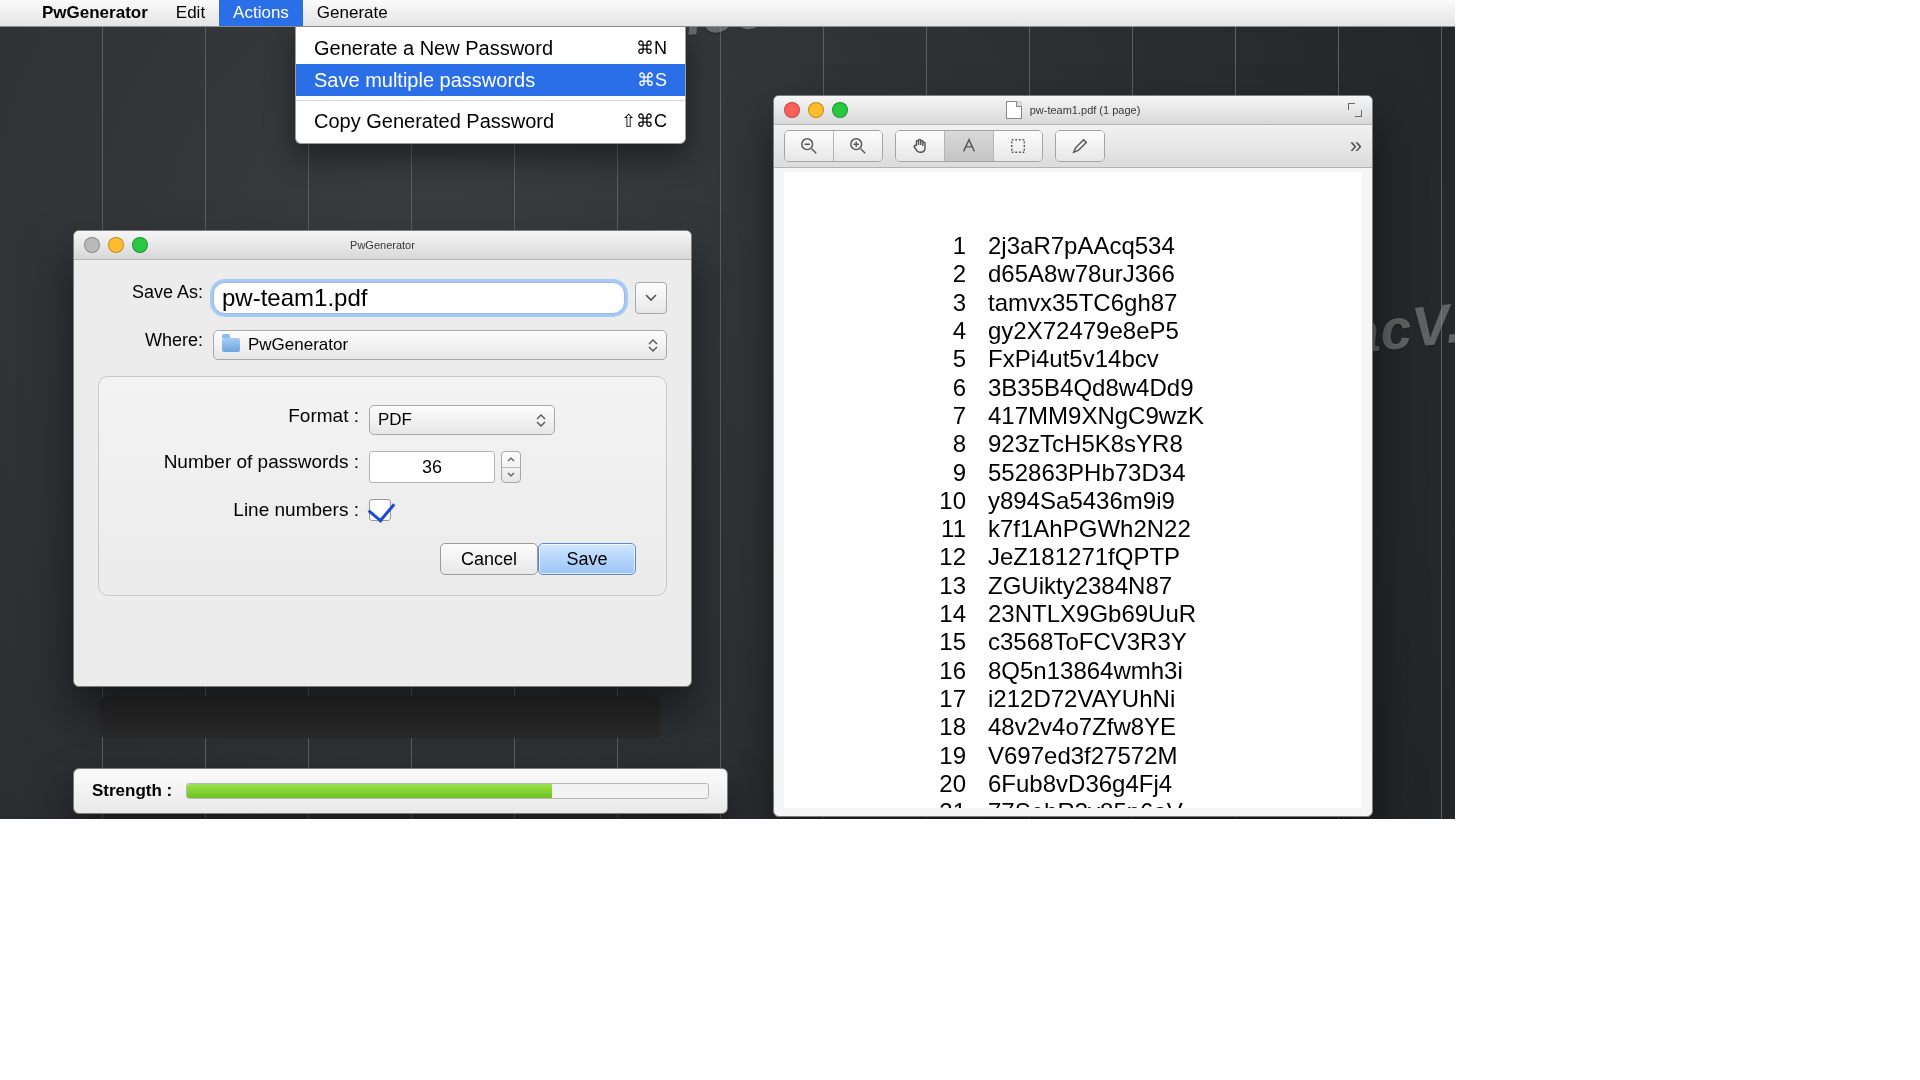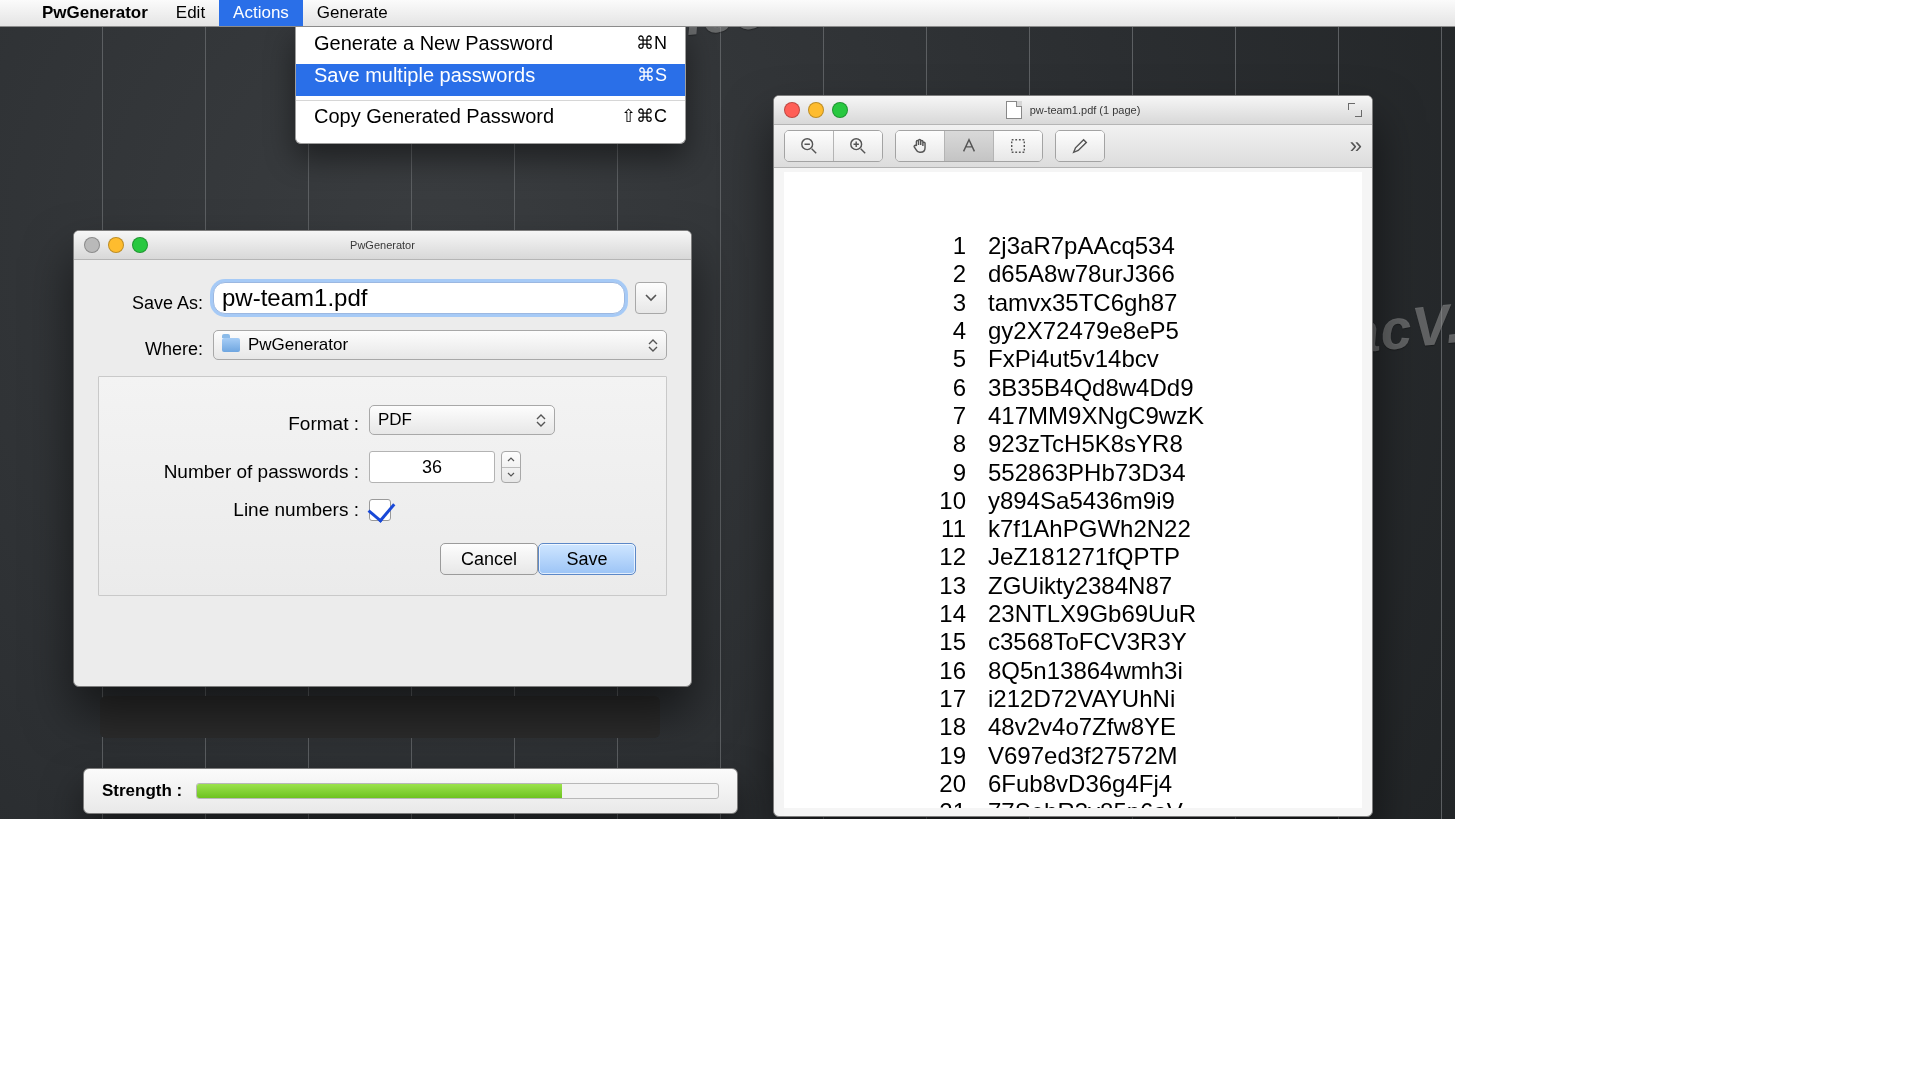--- a/index.html
+++ b/index.html
@@ -23,21 +23,21 @@
   .menubar .menuitem{padding:0 14px;display:flex;align-items:center;color:#000}
   .menubar .menuitem.app{font-weight:700}
   .menubar .menuitem.selected{background:#2a6fe8;color:#fff}
   .apple-logo{font-size:18px;line-height:1}
 
   
   .dropdown{position:absolute;top:26px;left:295px;width:389px;
     background:#fff;border:1px solid #9d9d9d;border-top:none;
     border-radius:0 0 6px 6px;z-index:29;
     box-shadow:0 14px 30px rgba(0,0,0,.45);padding:6px 0}
-  .dropdown .dd-row{height:32px;display:flex;
+  .dropdown .dd-row{height:32px;display:flex;align-items:center;
     padding:0 18px;font-size:20px;color:#000}
   .dropdown .dd-row.highlight{background:#2a6fe8;color:#fff}
   .dropdown .dd-row .short{margin-left:auto;font-size:18px}
   .dropdown hr{border:none;border-top:1px solid #d6d6d6;margin:4px 0}
 
   
   .macwin{position:absolute;border:1px solid #7d7d7d;border-radius:6px;
     background:#ececec;box-shadow:0 26px 48px rgba(0,0,0,.55);overflow:hidden}
   .titlebar{height:28px;background:linear-gradient(#f6f6f6,#d8d8d8);
     border-bottom:1px solid #b5b5b5;display:flex;align-items:center;
@@ -49,21 +49,21 @@
   .titlebar .ttl{margin:0 auto}
   .fullscreen-icon{position:absolute;right:10px;top:7px;width:14px;height:14px}
   .fullscreen-icon::before,.fullscreen-icon::after{content:"";position:absolute;
     width:6px;height:6px;border:1px solid #6a6a6a}
   .fullscreen-icon::before{top:0;left:0;border-right:none;border-bottom:none}
   .fullscreen-icon::after{bottom:0;right:0;border-left:none;border-top:none}
 
   
   .savedlg{left:73px;top:230px;width:617px;height:455px;z-index:20}
   .savedlg .body{position:relative;height:calc(100% - 28px);padding:22px 24px}
-  .row{display:flex;align-items:flex-end;margin-bottom:16px}
+  .row{display:flex;align-items:flex-start;margin-bottom:16px}
   .row .lbl{width:105px;text-align:right;padding-right:10px;font-size:18px;color:#000}
 
   .textfield{flex:1;height:30px;border:1px solid #9cb8e1;border-radius:12px;
     background:#fff;padding:0 8px;font-size:24px;color:#000;
     box-shadow:0 0 0 3px rgba(110,175,255,.55)}
   .disclosure-btn{width:30px;height:30px;margin-left:10px;border:1px solid #a8a8a8;
     border-radius:4px;background:linear-gradient(#fdfdfd,#e7e7e7);display:flex;
     align-items:center;justify-content:center}
   .disclosure-btn svg{width:12px;height:8px}
 
@@ -71,21 +71,21 @@
     background:linear-gradient(#fdfdfd,#e7e7e7);display:flex;align-items:center;
     padding:0 26px 0 8px;font-size:17px;position:relative;color:#000}
   .popup .arrows{position:absolute;right:6px;top:3px;bottom:3px;width:14px;
     display:flex;flex-direction:column;justify-content:center;gap:1px}
   .popup .arrows svg{width:10px;height:6px;margin:0 auto}
   .folder-icon{width:18px;height:14px;margin-right:8px;
     background:linear-gradient(#a6cdf6,#6fa6e0);border-radius:2px;position:relative}
   .folder-icon::before{content:"";position:absolute;top:-4px;left:0;width:8px;height:4px;
     background:#8bbbe9;border-radius:2px 2px 0 0}
 
-  .inset-panel{border:1px solid #c9c9c9;border-radius:1px;
+  .inset-panel{border:1px solid #c9c9c9;border-radius:10px;
     background:linear-gradient(#f3f3f3,#ebebeb);padding:28px 30px 20px;
     margin-top:8px}
 
   .inset-panel .row .lbl{width:230px;font-size:19px}
   .numfield{width:120px;height:28px;border:1px solid #b3b3b3;border-radius:3px;
     background:#fff;text-align:center;font-size:18px}
   .stepper{width:18px;height:30px;margin-left:6px;border:1px solid #a8a8a8;
     border-radius:4px;background:linear-gradient(#fdfdfd,#e7e7e7);
     display:flex;flex-direction:column}
   .stepper div{flex:1;display:flex;align-items:center;justify-content:center}
@@ -100,21 +100,21 @@
 
   .dlg-buttons{display:flex;justify-content:flex-end;margin-top:22px}
   .push{min-width:96px;height:30px;border:1px solid #9b9b9b;border-radius:5px;
     background:linear-gradient(#fdfdfd,#e7e7e7);font-size:18px;
     display:flex;align-items:center;justify-content:center}
   .push.primary{border-color:#5c88c7;
     background:linear-gradient(#cfe6ff,#9cc4f6);
     box-shadow:inset 0 0 0 1px rgba(255,255,255,.7)}
 
   
-  .strength-strip{position:absolute;left:83px;top:768px;width:617px;height:44px;
+  .strength-strip{position:absolute;left:73px;top:768px;width:617px;height:44px;
     background:linear-gradient(#fbfbfb,#e9e9e9);border:1px solid #7d7d7d;
     border-radius:6px;display:flex;align-items:center;padding:0 18px;
     box-shadow:0 20px 38px rgba(0,0,0,.5);z-index:19}
   .strength-strip .lbl{font-size:17px;font-weight:600;margin-right:14px}
   .strength-track{flex:1;height:14px;border:1px solid #b8b8b8;border-radius:3px;
     background:#f2f2f2;overflow:hidden}
   .strength-fill{height:100%;width:70%;
     background:linear-gradient(#9be24c,#6dc31f)}
   
   .settings-ghost{position:absolute;left:100px;top:696px;width:560px;height:42px;

